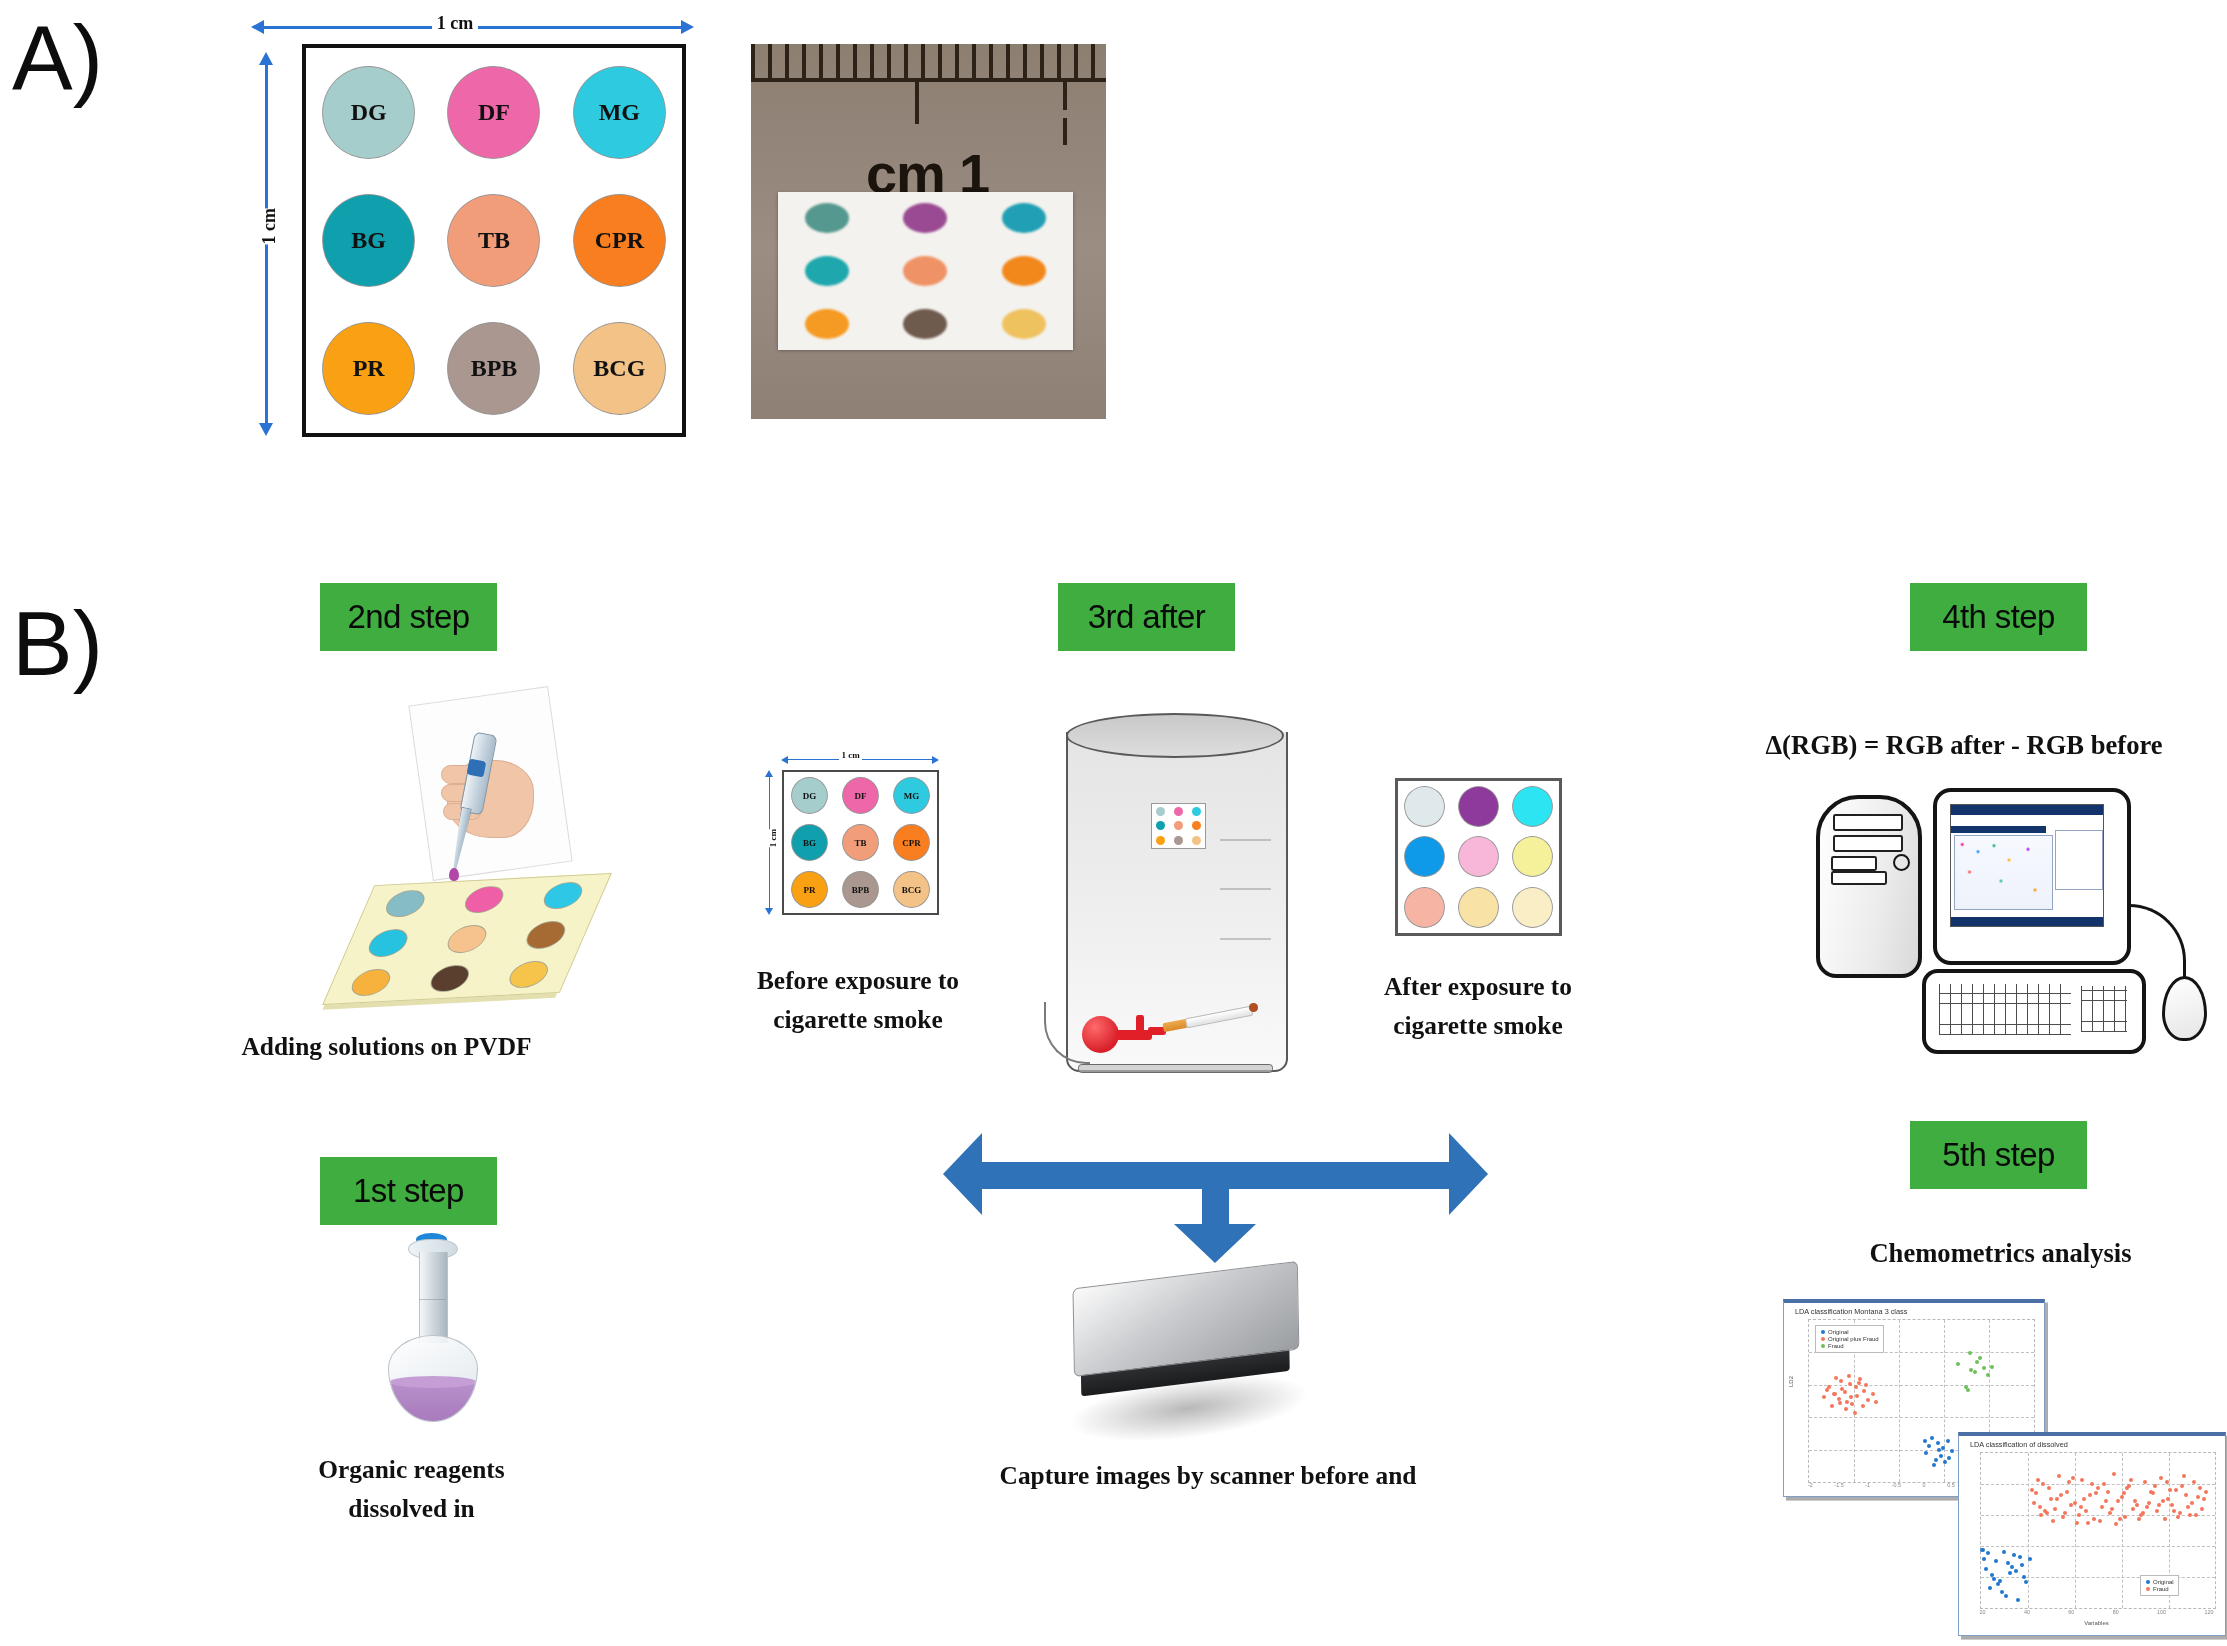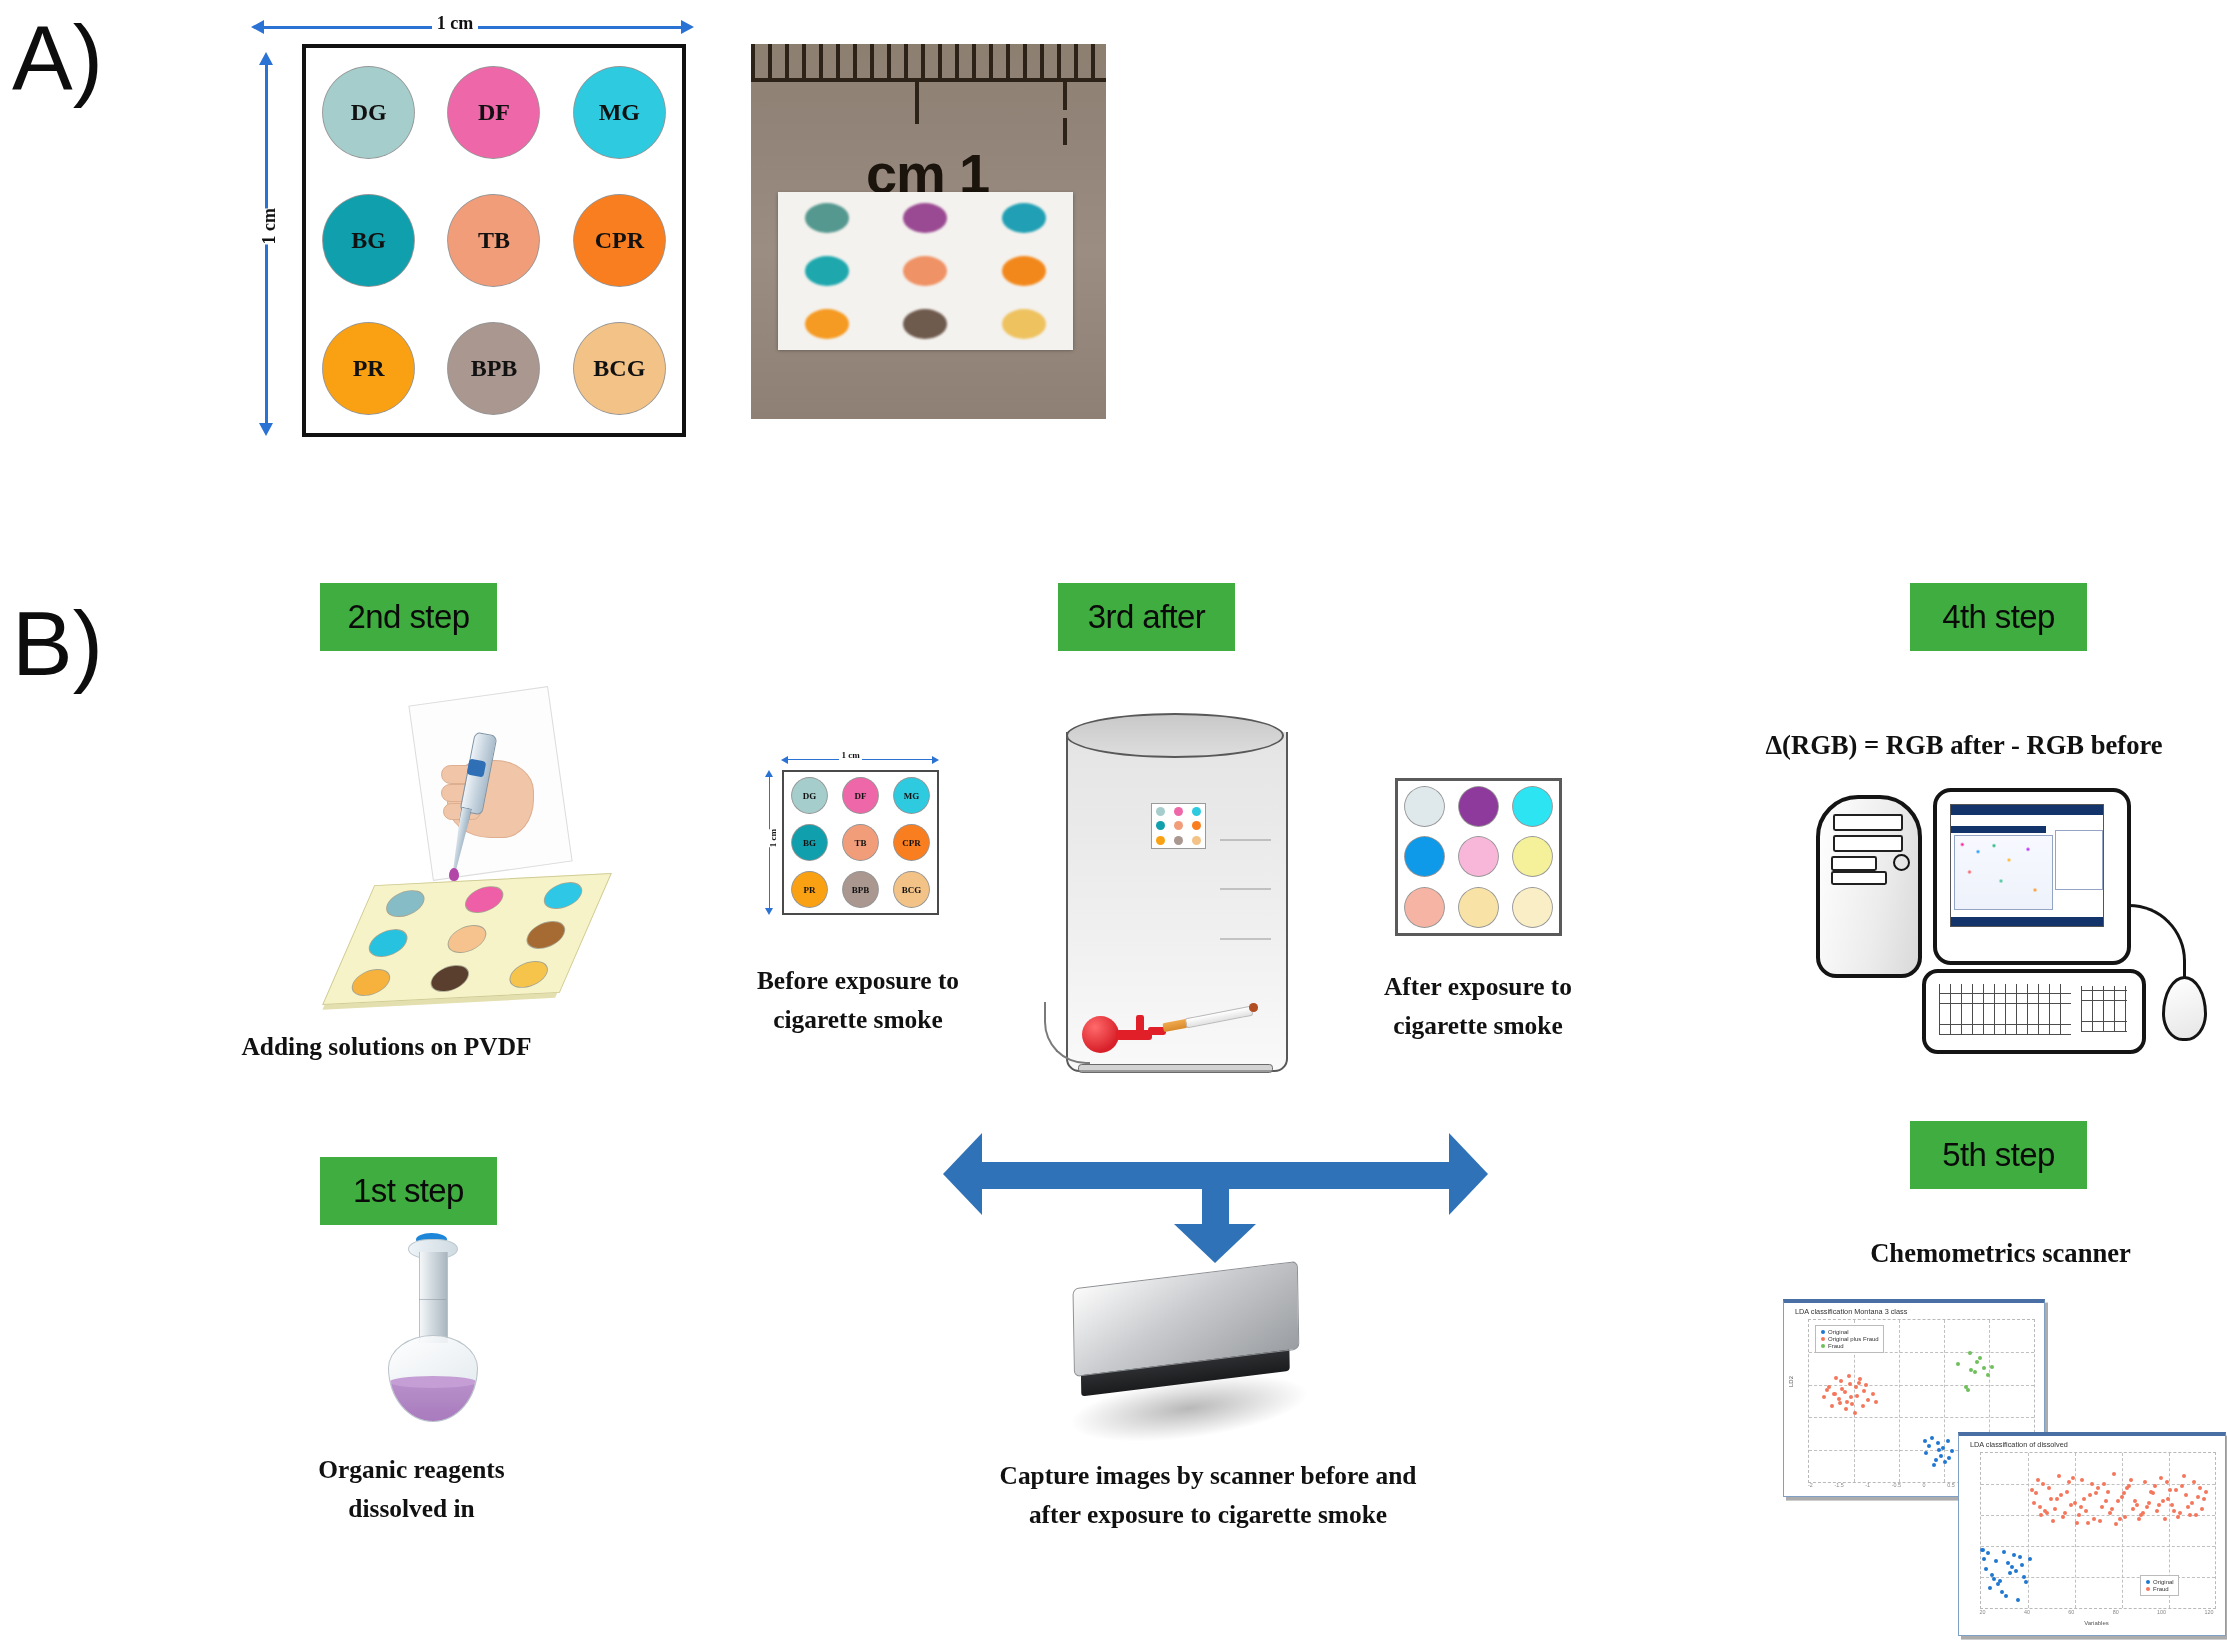--- a/index.html
+++ b/index.html
@@ -414,21 +414,20 @@
 </div>
 
 <div class="abs scanner" style="left:1073px;top:1275px;width:230px;height:157px;">
   <div class="scan-sh" style="left:-6px;top:103px;width:242px;height:60px;"></div>
   <div class="scan-base" style="left:7.3px;top:71px;width:210px;height:37px;"></div>
   <div class="scan-lid" style="left:0px;top:0px;width:225px;height:86px;"></div>
 </div>
 
 <div class="abs cap" style="left:894px;top:1456px;width:628px;">
   <div>Capture images by scanner before and</div>
-  <div>after exposure to cigarette smoke</div>
 </div>
 
 <div class="abs step-chip" style="left:1910px;top:583px;width:175px;height:66px;">4th step</div>
 
 <div class="abs cap big" style="left:1698px;top:725px;width:532px;">Δ(RGB) = RGB after - RGB before</div>
 
 <div class="abs" style="left:1804px;top:777px;width:411px;height:302px;">
   <div class="pc-tower" style="left:12px;top:18px;width:98px;height:175px;"></div>
   <div class="pc-slot" style="left:29px;top:37px;width:66px;height:13.3px;"></div>
   <div class="pc-slot" style="left:29px;top:58px;width:66px;height:13.3px;"></div>
@@ -460,21 +459,21 @@
     <div class="kb-keys" style="left:13.3px;top:11px;width:132px;height:51px;opacity:.75;"></div>
     <div class="kb-keys" style="left:155px;top:13.3px;width:46px;height:46px;opacity:.75;"></div>
   </div>
 
   <div class="pc-cord" style="left:325px;top:127px;width:54px;height:73px;"></div>
   <div class="pc-mouse" style="left:358px;top:199px;width:39px;height:59px;"></div>
 </div>
 
 <div class="abs step-chip" style="left:1910px;top:1121px;width:175px;height:66px;">5th step</div>
 
-<div class="abs cap big" style="left:1783px;top:1233px;width:435px;">Chemometrics scanner</div>
+<div class="abs cap big" style="left:1783px;top:1233px;width:435px;">Chemometrics analysis</div>
 
 <div class="plot" style="left:1783px;top:1299px;width:260px;height:193px;">
   <div class="plot-title" style="left:11px;top:3.6px;width:242px;font-size:7.3px;">LDA classification Montana 3 class</div>
   <div class="plot-area" id="p1-area" style="left:24px;top:15.7px;width:225px;height:162px;">
       <div class="plot-hline" style="left: 0px; top: 32px; width: 100%;"></div>
       <div class="plot-vline" style="top: 0px; left: 45px; height: 100%;"></div>
       <div class="plot-hline" style="left: 0px; top: 65px; width: 100%;"></div>
       <div class="plot-vline" style="top: 0px; left: 90px; height: 100%;"></div>
       <div class="plot-hline" style="left: 0px; top: 97px; width: 100%;"></div>
       <div class="plot-vline" style="top: 0px; left: 135px; height: 100%;"></div>

